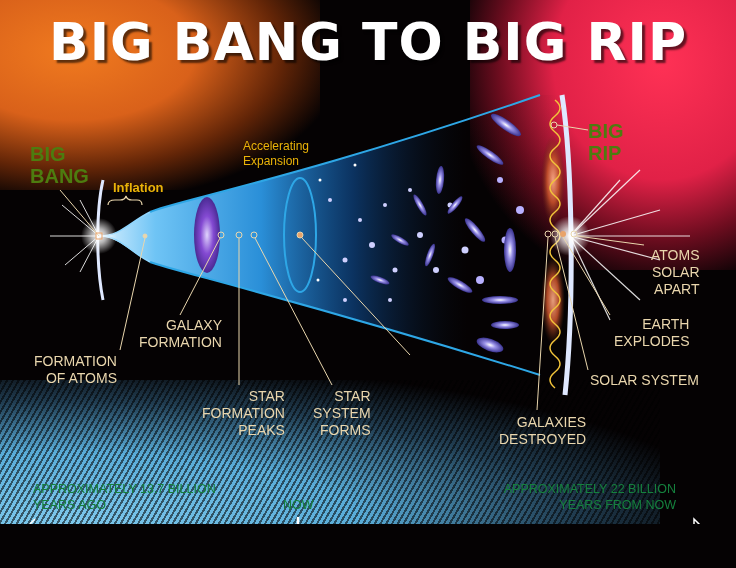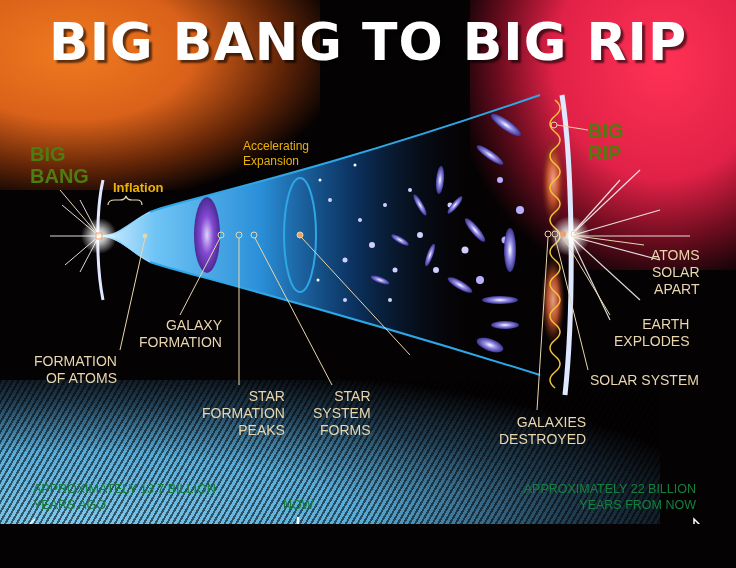--- a/index.html
+++ b/index.html
@@ -237,17 +237,17 @@
     <div>ATOMS</div>
     <div>SOLAR</div>
     <div>APART</div>
   </div>
 
   <div class="timeline-text" style="left:33px; top:481px;">
     <div>APPROXIMATELY 13.7 BILLION</div>
     <div>YEARS AGO</div>
   </div>
   <div class="timeline-text" style="left:283px; top:497px;">NOW</div>
-  <div class="timeline-text right" style="right:40px; top:481px;margin-left:47px;">
+  <div class="timeline-text right" style="right:60px; top:481px;margin-left:47px;">
     <div>APPROXIMATELY 22 BILLION</div>
     <div>YEARS FROM NOW</div>
   </div>
 </div>
 
 </body></html>

